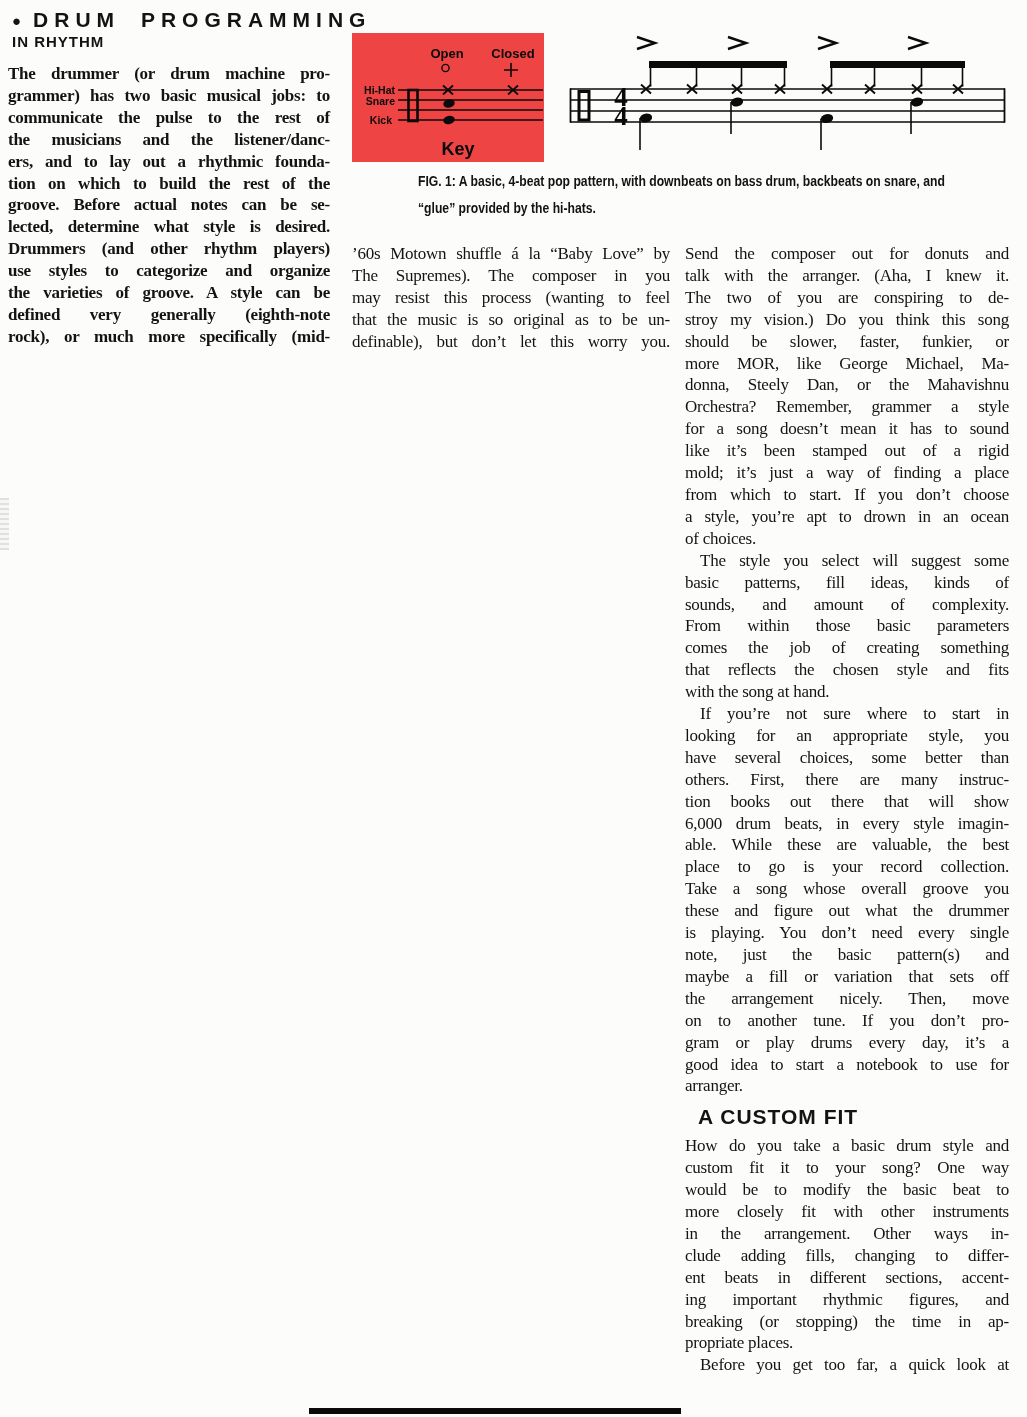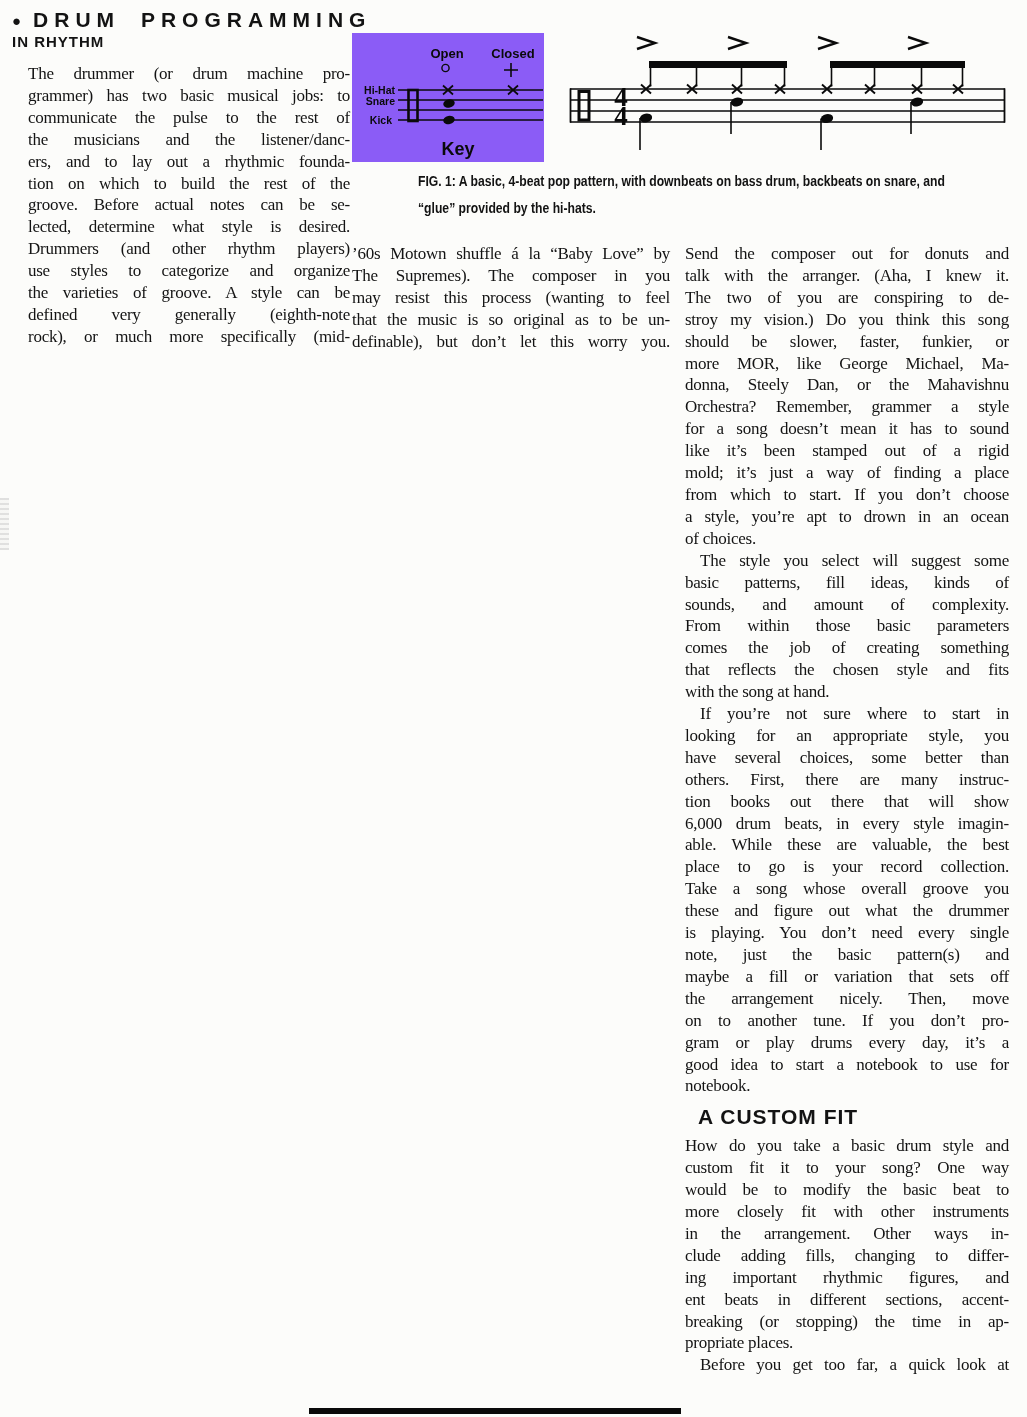--- a/index.html
+++ b/index.html
@@ -16,21 +16,21 @@
   .h-inrhythm { position:absolute; left:12px; top:33px;
     font-family:"Liberation Sans", sans-serif; font-weight:bold; font-size:15px; letter-spacing:1px; }
   .h-custom { font-family:"Liberation Sans", sans-serif; font-weight:bold; font-size:21px;
     letter-spacing:1px; margin:9px 0 7px 13px; text-align:left !important; }
   
   .col { position:absolute; font-size:17px; line-height:21.9px; letter-spacing:-0.25px; }
   .block .tline { text-align:justify; text-align-last:justify; white-space:nowrap; }
   .block.endleft .tline:last-child { text-align-last:left; }
   .block.indent .tline:first-child { text-indent:15px; }
   
-  .keybox { position:absolute; left:352px; top:33px; width:192px; height:129px; background:#8b5cf6; }
+  .keybox { position:absolute; left:352px; top:33px; width:192px; height:129px; background:#ef4444; }
   .staffwrap { position:absolute; left:565px; top:28px; width:460px; height:125px; }
   .caption { position:absolute; left:418px; top:168px; width:710px;
     transform:scaleX(0.84); transform-origin:0 0;
     font-family:"Liberation Sans", sans-serif; font-weight:bold; font-size:14.5px; line-height:27px; }
   .caption div { white-space:nowrap; }
   svg text { fill:#0a0a0a; }
   .svgsans { font-family:"Liberation Sans", sans-serif; font-weight:bold; }
   .svgserif { font-family:"Liberation Serif", serif; font-weight:bold; }
   
   .edge-artifact { position:absolute; left:0; top:498px; width:9px; height:52px; opacity:.55;
@@ -43,21 +43,21 @@
 <div class="page">
 
   <div class="edge-artifact"></div>
 
   <div class="masthead">
     <span class="bullet">●</span>
     <span class="mtitle">DRUM PROGRAMMING</span>
   </div>
 
   <div class="h-inrhythm">IN RHYTHM</div>
-  <div class="col block" style="left:28px; top:63px; width:322px;">
+  <div class="col block" style="left:8px; top:63px; width:322px;font-weight:bold;">
       <div class="tline">The drummer (or drum machine pro-</div>
       <div class="tline">grammer) has two basic musical jobs: to</div>
       <div class="tline">communicate the pulse to the rest of</div>
       <div class="tline">the musicians and the listener/danc-</div>
       <div class="tline">ers, and to lay out a rhythmic founda-</div>
       <div class="tline">tion on which to build the rest of the</div>
       <div class="tline">groove. Before actual notes can be se-</div>
       <div class="tline">lected, determine what style is desired.</div>
       <div class="tline">Drummers (and other rhythm players)</div>
       <div class="tline">use styles to categorize and organize</div>
@@ -218,32 +218,32 @@
         <div class="tline">place to go is your record collection.</div>
         <div class="tline">Take a song whose overall groove you</div>
         <div class="tline">these and figure out what the drummer</div>
         <div class="tline">is playing. You don’t need every single</div>
         <div class="tline">note, just the basic pattern(s) and</div>
         <div class="tline">maybe a fill or variation that sets off</div>
         <div class="tline">the arrangement nicely. Then, move</div>
         <div class="tline">on to another tune. If you don’t pro-</div>
         <div class="tline">gram or play drums every day, it’s a</div>
         <div class="tline">good idea to start a notebook to use for</div>
-        <div class="tline">notebook.</div>
+        <div class="tline">arranger.</div>
       </div>
     <div class="h-custom">A CUSTOM FIT</div>
     <div class="block endleft">
         <div class="tline">How do you take a basic drum style and</div>
         <div class="tline">custom fit it to your song? One way</div>
         <div class="tline">would be to modify the basic beat to</div>
         <div class="tline">more closely fit with other instruments</div>
         <div class="tline">in the arrangement. Other ways in-</div>
         <div class="tline">clude adding fills, changing to differ-</div>
+        <div class="tline">ent beats in different sections, accent-</div>
         <div class="tline">ing important rhythmic figures, and</div>
-        <div class="tline">ent beats in different sections, accent-</div>
         <div class="tline">breaking (or stopping) the time in ap-</div>
         <div class="tline">propriate places.</div>
       </div>
     <div class="block indent">
         <div class="tline">Before you get too far, a quick look at</div>
       </div>
   </div>
 
   <div class="bottom-rule"></div>
 

